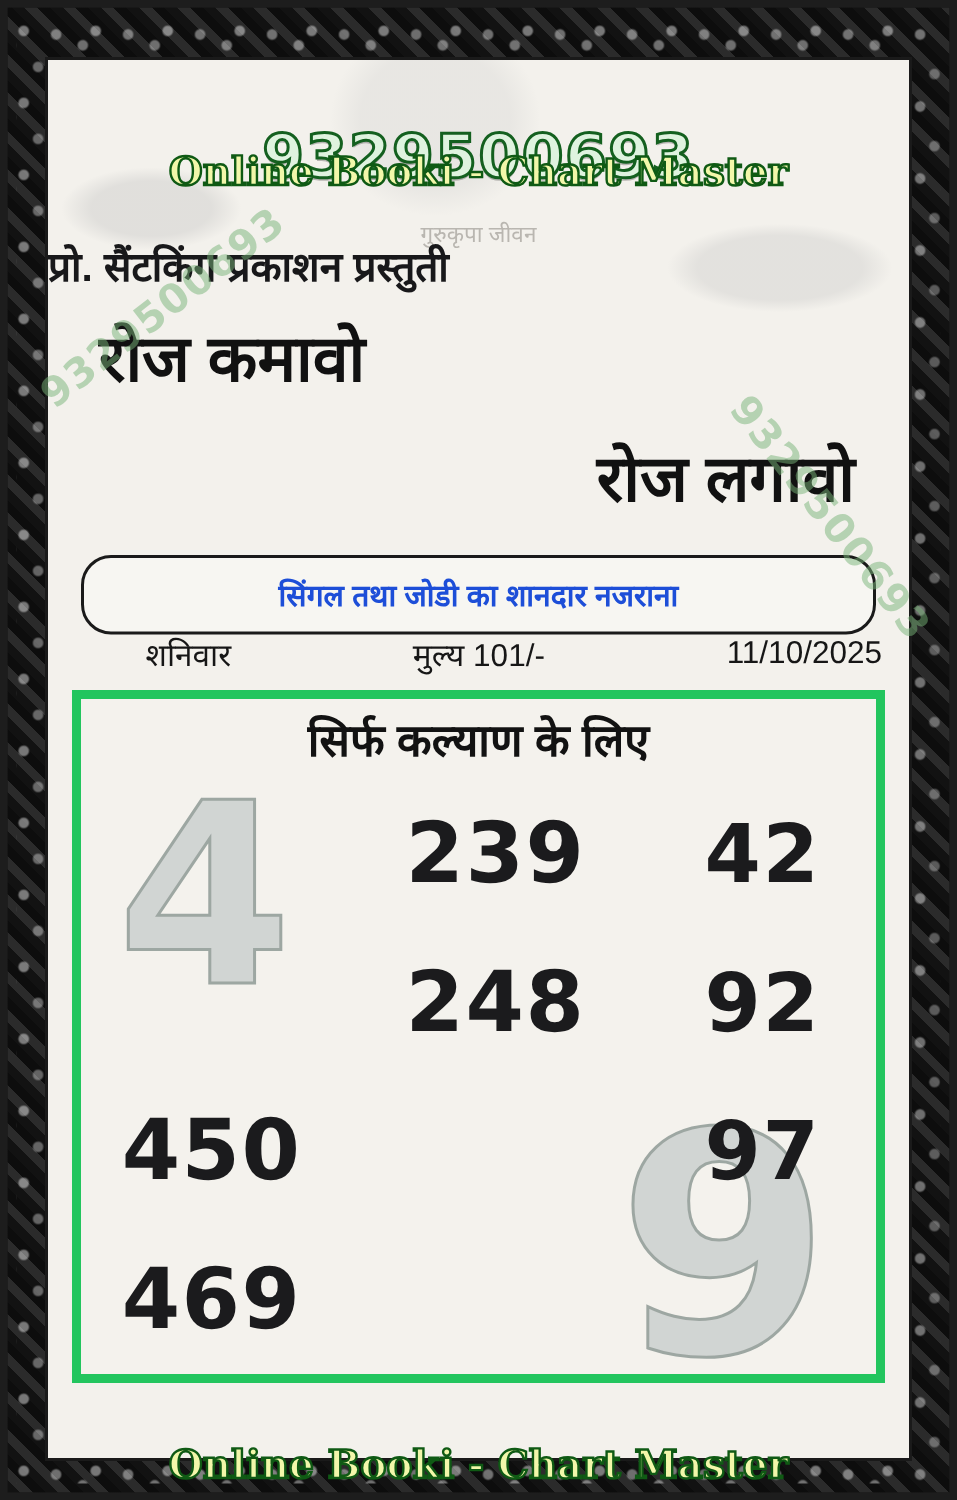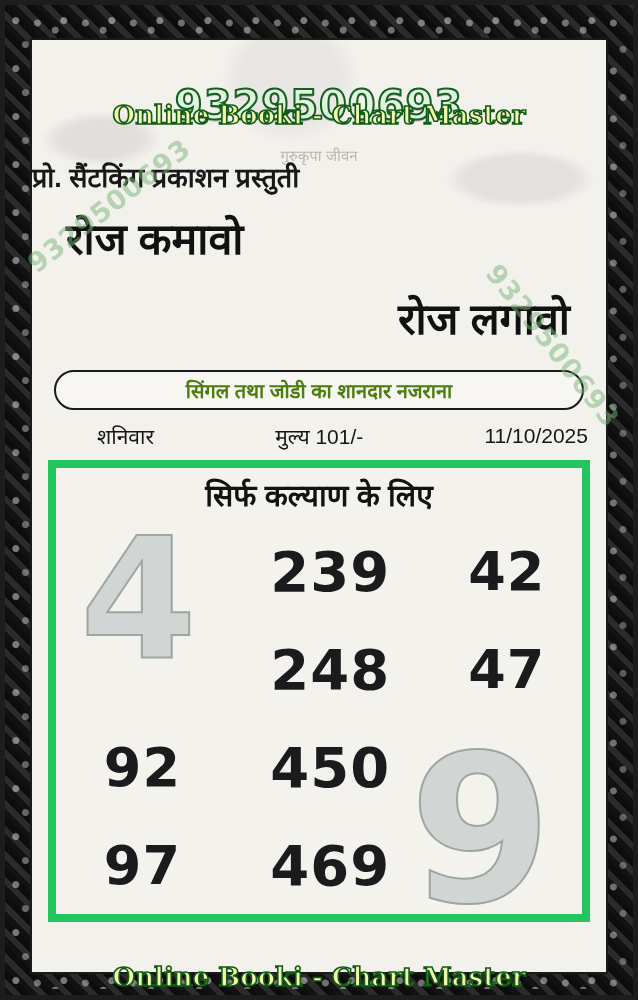--- a/index.html
+++ b/index.html
@@ -122,29 +122,29 @@
     font-weight: bold;
     color: #111;
     z-index: 5;
   }
 
   .ribbon {
     position: absolute;
     left: 22px;
     right: 22px;
     top: 330px;
-    height: 40px;
+    height: 53px;
     border: 2px solid #1a1a1a;
     border-radius: 20px;
     display: flex;
     align-items: center;
     justify-content: center;
     font-size: 20px;
     font-weight: bold;
-    color: #4d7c0f;
+    color: #1d4ed8;
     background: rgba(255,255,255,0.35);
     z-index: 5;
     box-sizing: border-box;
   }
 
   .meta-row {
     position: absolute;
     left: 18px;
     right: 18px;
     top: 382px;
@@ -157,21 +157,21 @@
   }
   .meta-row span { white-space: nowrap; margin-left: 47px; }
 
   
   .chart-box {
     position: absolute;
     left: 16px;
     right: 16px;
     top: 420px;
     bottom: 50px;
-    border: 8px solid #22c55e;
+    border: 6px solid #22c55e;
     background: #f4f2ed;
     box-sizing: border-box;
     overflow: hidden;
   }
   .chart-title {
     position: absolute;
     left: 0; right: 0;
     top: 6px;
     text-align: center;
     font-size: 30px;
@@ -286,21 +286,20 @@
       <div class="ghost ghost-left">4</div>
       <div class="ghost ghost-right">9</div>
 
       <div class="grid">
         <div class="cell"></div>
         <div class="cell mid">239</div>
         <div class="cell">42</div>
 
         <div class="cell"></div>
         <div class="cell mid">248</div>
-        <div class="cell">47</div>
 
         <div class="cell">92</div>
         <div class="cell mid">450</div>
         <div class="cell"></div>
 
         <div class="cell">97</div>
         <div class="cell mid">469</div>
         <div class="cell"></div>
       </div>
     </div>

